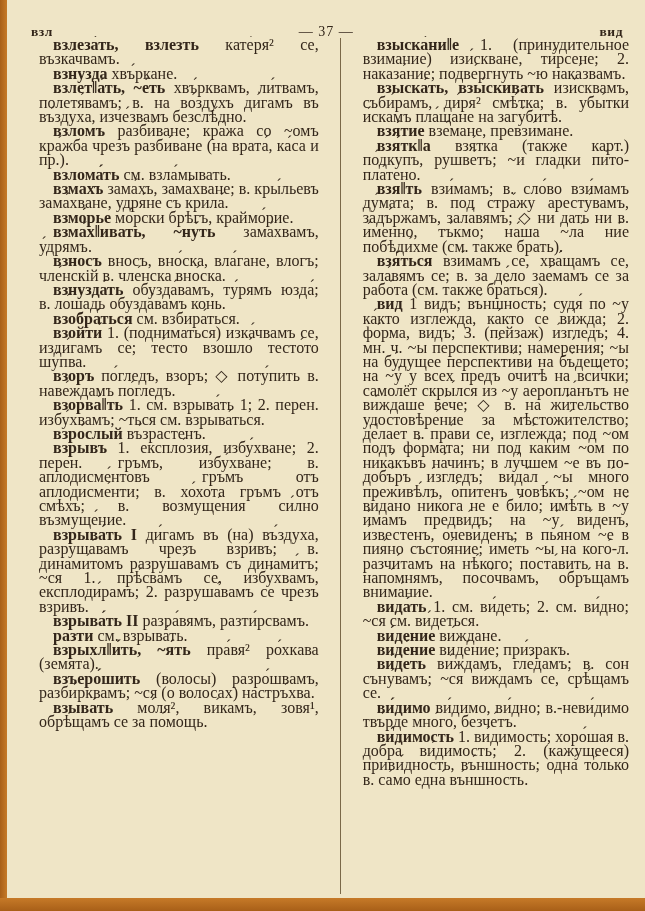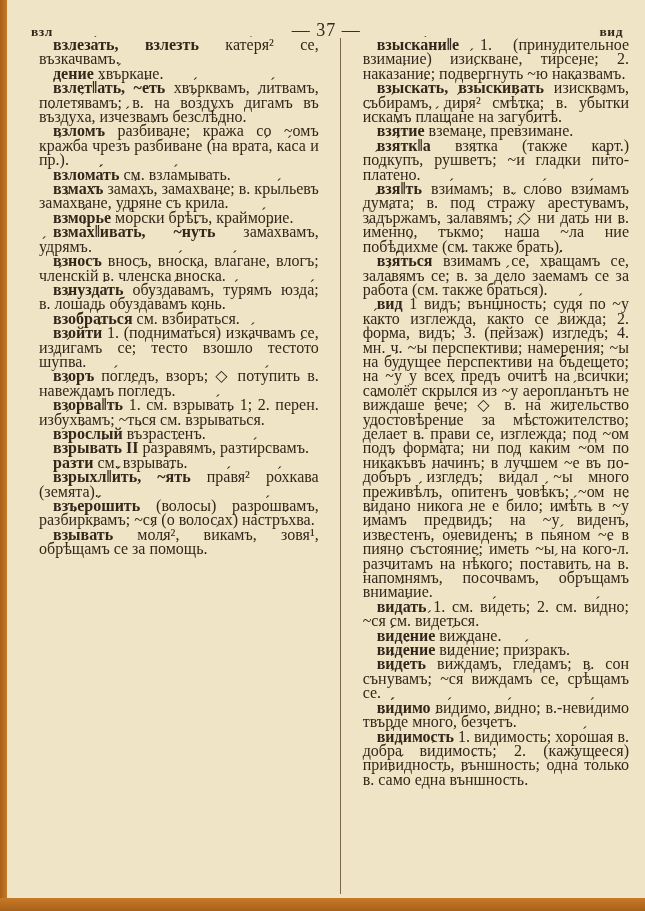--- a/index.html
+++ b/index.html
@@ -22,21 +22,21 @@
     background:linear-gradient(to right,#a85f18,var(--edge));}
   .edge-bottom{position:absolute;left:0;right:0;bottom:0;height:13px;
     background:linear-gradient(to bottom,var(--edge),#a85f18);}
   .header{
     position:absolute;top:12px;left:7px;right:0;height:20px;
     padding:0 22px 0 24px;
     display:flex;justify-content:space-between;align-items:baseline;
     font-size:13.5px;
   }
   .running-head{font-weight:bold;letter-spacing:.5px;margin-top:12px;}
-  .page-number{font-size:18px;letter-spacing:1px;text-align:center;}
+  .page-number{font-size:14px;letter-spacing:1px;text-align:center;}
   .text-block{
     position:absolute;top:36px;left:7px;right:0;bottom:13px;
     padding:2px 16px 4px 20px;
     display:flex;
     box-sizing:border-box;
     overflow:hidden;
   }
   .column{
     width:50%;
     box-sizing:border-box;
@@ -59,34 +59,36 @@
 
   <div class="header">
     <span class="running-head">взл</span>
     <span class="page-number">— 37 —</span>
     <span class="running-head">вид</span>
   </div>
 
   <div class="text-block">
     <div class="column column-left" id="col-left">
         <p class="entry"><b>взлеза́ть, взлезть</b> кате́ря² се, възка́чвамъ.</p>
-        <p class="entry"><b>дение</b> хвъ́ркане.</p>
+        <p class="entry"><b>взнузда</b> хвъ́ркане.</p>
         <p class="entry"><b>взлет‖а́ть, ~е́ть</b> хвъ́рквамъ, ли́твамъ, полетя́вамъ; в. на во́здухъ ди́гамъ въ въ́здуха, изче́звамъ безслѣ́дно.</p>
         <p class="entry"><b>взломъ</b> разби́ване; кра́жа со ~омъ кра́жба чрезъ разби́ване (на врата́, ка́са и пр.).</p>
         <p class="entry"><b>взлома́ть</b> см. взла́мывать.</p>
         <p class="entry"><b>взмахъ</b> зама́хъ, зама́хване; в. кры́льевъ зама́хване, удря́не съ крила́.</p>
         <p class="entry"><b>взмо́рье</b> мо́рски брѣгъ, краймо́рие.</p>
         <p class="entry"><b>взма́х‖ивать, ~ну́ть</b> зама́хвамъ, у́дрямъ.</p>
         <p class="entry"><b>взносъ</b> вносъ, вно́ска, вла́гане, влогъ; чле́нскій в. чле́нска вно́ска.</p>
         <p class="entry"><b>взнузда́ть</b> обузда́вамъ, ту́рямъ юзда́; в. ло́шадь обузда́вамъ конь.</p>
         <p class="entry"><b>взобра́ться</b> см. взбира́ться.</p>
         <p class="entry"><b>взойти́</b> 1. (подниматься) изка́чвамъ се, изди́гамъ се; те́сто взошло́ тесто́то шу́пва.</p>
         <p class="entry"><b>взоръ</b> по́гледъ, взоръ; ◇ поту́пить в. наве́ждамъ по́гледъ.</p>
         <p class="entry"><b>взорва́‖ть</b> 1. см. взрыва́ть 1; 2. перен. избу́хвамъ; ~ться см. взрыва́ться.</p>
         <p class="entry"><b>взро́слый</b> въ́зрастенъ.</p>
+        <p class="entry"><b>взрывъ</b> 1. експло́зия, избу́хване; 2. перен. гръмъ, избу́хване; в. аплодисме́нтовъ гръмъ отъ аплодисме́нти; в. хо́хота гръмъ отъ смѣхъ; в. возмуще́ния си́лно възмуще́ние.</p>
+        <p class="entry"><b>взрыва́ть I</b> ди́гамъ въ (на) въ́здуха, разруша́вамъ чрезъ взривъ; в. динами́томъ разруша́вамъ съ динами́тъ; ~ся 1. прѣ́свамъ се, избу́хвамъ, експлоди́рамъ; 2. разруша́вамъ се чрезъ взривъ.</p>
         <p class="entry"><b>взрыва́ть II</b> разра́вямъ, разти́рсвамъ.</p>
         <p class="entry"><b>разти</b> см. взрыва́ть.</p>
         <p class="entry"><b>взрыхл‖и́ть, ~я́ть</b> пра́вя² ро́хкава (земята).</p>
         <p class="entry"><b>взъеро́шить</b> (волосы) разро́швамъ, разби́рквамъ; ~ся (о волосах) настръ́хва.</p>
         <p class="entry"><b>взыва́ть</b> мо́ля², ви́камъ, зовя¹, обрѣ́щамъ се за по́мощь.</p>
       </div>
     <div class="column column-right" id="col-right">
         <p class="entry"><b>взыска́ни‖е</b> 1. (принудительное взимание) изи́скване, ти́рсене; 2. наказа́ние; подве́ргнуть ~ю нака́звамъ.</p>
         <p class="entry"><b>взыска́ть, взы́скивать</b> изи́сквамъ, съби́рамъ, ди́ря² смѣ́тка; в. убы́тки и́скамъ пла́щане на загу́битѣ.</p>
         <p class="entry"><b>взя́тие</b> взе́мане, превзи́мане.</p>

